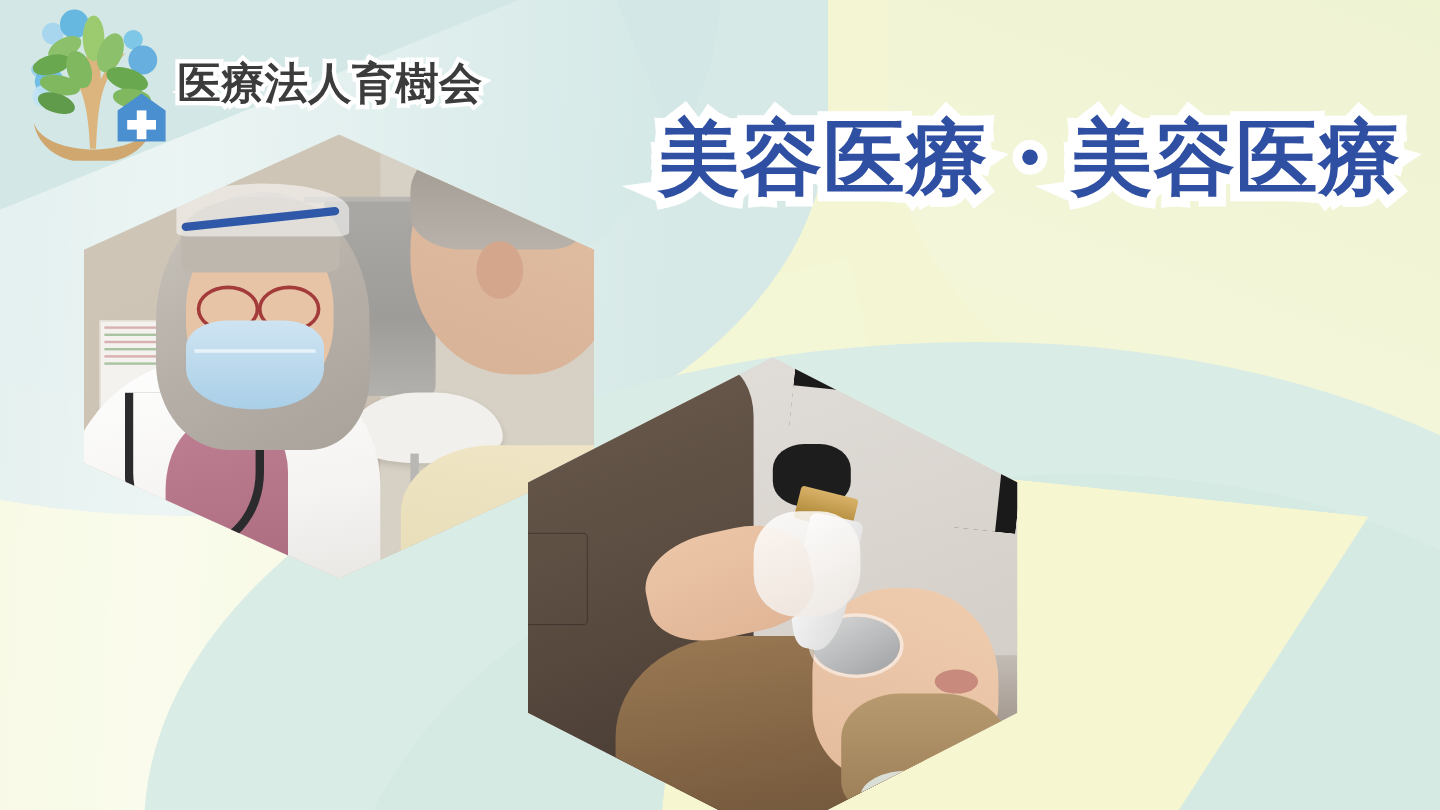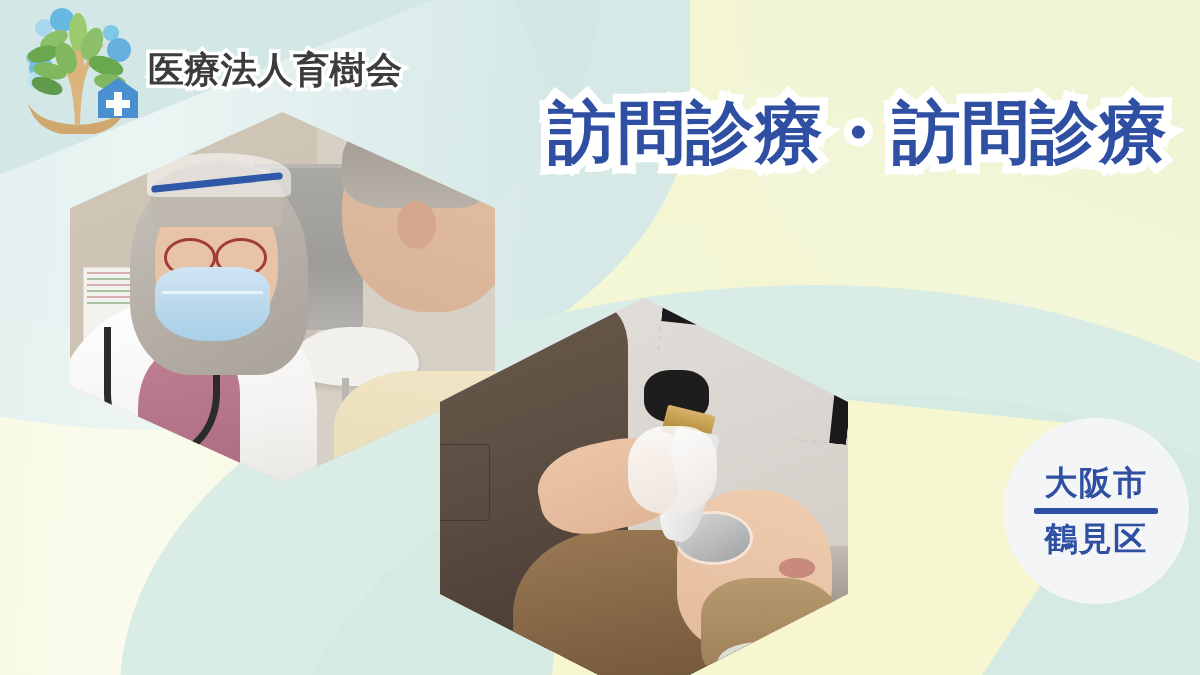--- a/index.html
+++ b/index.html
@@ -309,22 +309,17 @@
       <div class="pb-hose"></div>
       <div class="pb-hose-joint"></div>
       <div class="pb-gold"></div>
       <div class="pb-handpiece"></div>
       <div class="pb-arm"></div>
       <div class="pb-glove"></div>
     </div>
   </div>
 
   <div class="headline">
-    <div class="line1">訪問診療・訪問診療</div>
-  </div>
-
-  <div class="badge">
-    <span class="b-line">大阪市</span>
-    <span class="b-rule"></span>
-    <span class="b-line">鶴見区</span>
-  </div>
+    <div class="line1">美容医療・美容医療</div>
+  </div>
+
 
 </div>
 
 </body></html>

